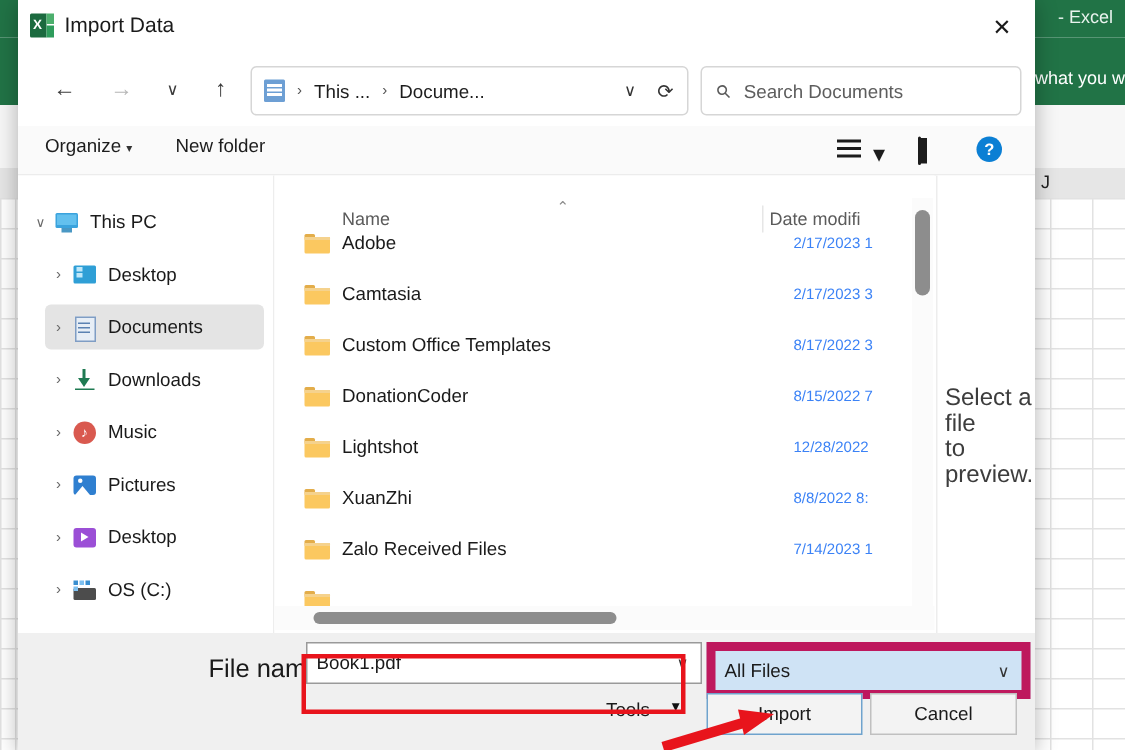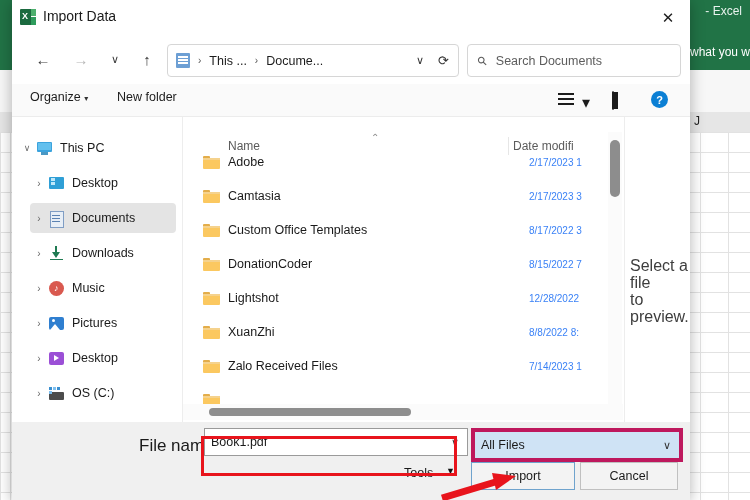--- a/index.html
+++ b/index.html
@@ -180,21 +180,21 @@
   .footer { position:absolute; left:0; top:422px; width:678px; height:78px; background:#f0f0f0;}
   .fn-label { position:absolute; left:127px; top:14px; font-size:17px; color:#1a1a1a;}
   .fn-input {
     position:absolute; left:192px; top:6px; width:262px; height:26px;
     background:#ffffff; border:1px solid #9a9a9a; display:flex; align-items:center; cursor:text;
   }
   .fn-value { margin-left:6px; font-size:12.5px; color:#1a1a1a;}
   .fn-caret { position:absolute; right:8px; font-size:11px; color:#333;}
   .ft-select {
     position:absolute; left:459px; top:6px; width:204px; height:26px;
-    background:#cfe3f5; border:4px solid #be185d; display:flex; align-items:center; cursor:pointer;
+    background:#cfe3f5; border:6px solid #be185d; display:flex; align-items:center; cursor:pointer;
   }
   .ft-value { margin-left:6px; font-size:12.5px; color:#1a1a1a;}
   .ft-caret { position:absolute; right:8px; font-size:11px; color:#333;}
   .tools-btn { position:absolute; left:392px; top:44px; font-size:12.5px; color:#1a1a1a; cursor:pointer;}
   .tools-caret { position:absolute; left:434px; top:44px; font-size:9px; color:#111; cursor:pointer;}
   .btn {
     position:absolute; top:40px; height:26px;
     display:flex; align-items:center; justify-content:center;
     font-size:12.5px; color:#1a1a1a; cursor:pointer;
   }

